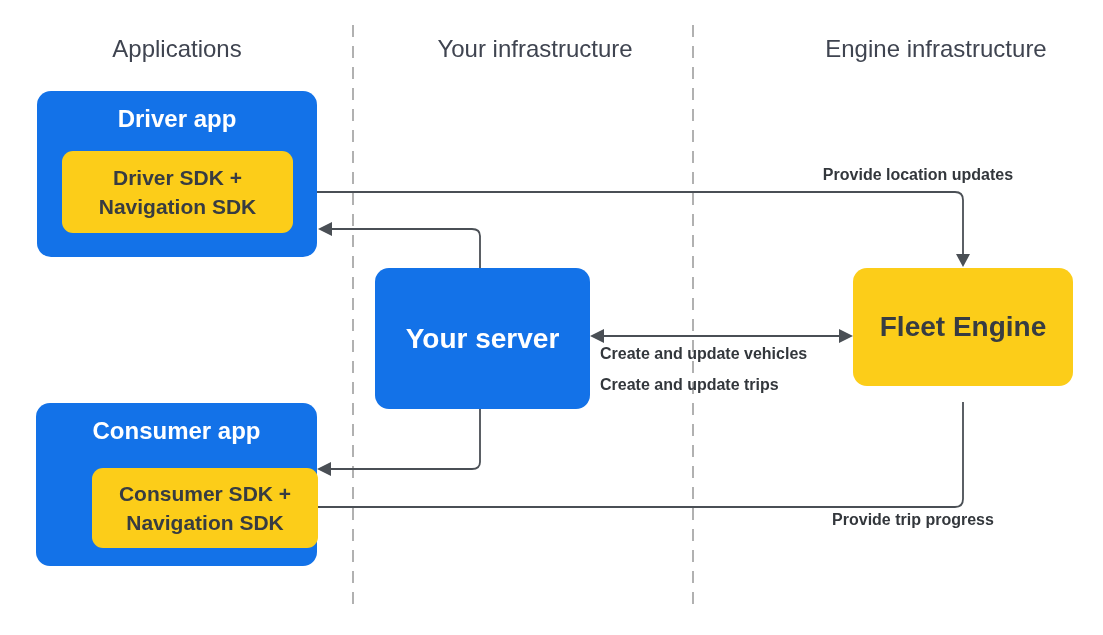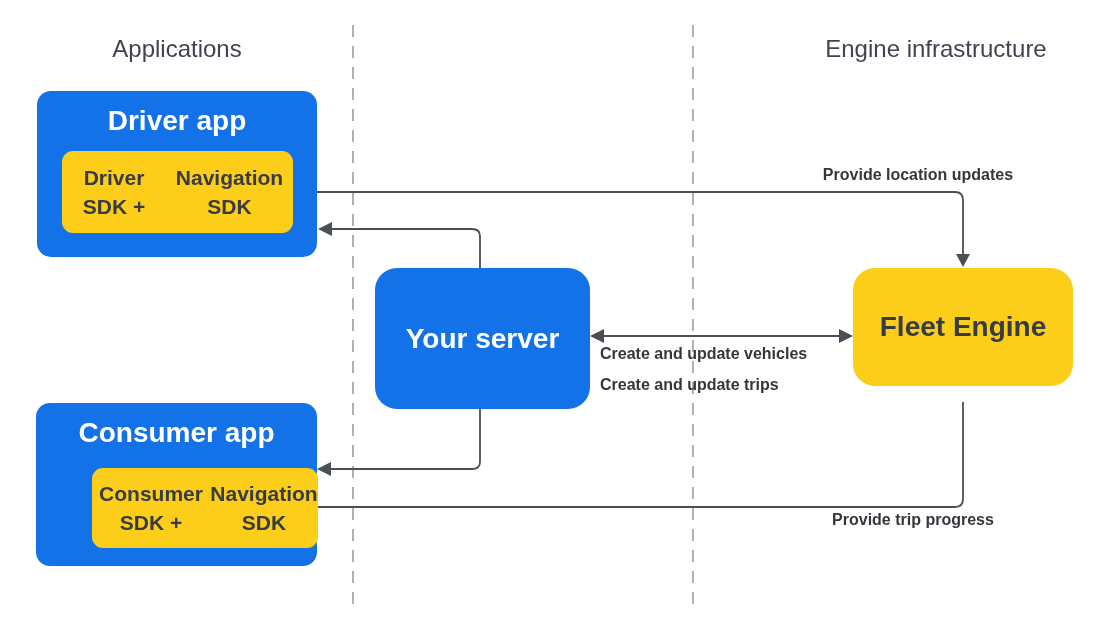--- a/index.html
+++ b/index.html
@@ -32,37 +32,37 @@
     box-sizing:border-box;
   }
   .app-box{
     background:var(--blue);
     border-radius:14px;
   }
   .app-title{
     position:absolute;left:0;right:0;
     text-align:center;
     color:#ffffff;
-    font-size:28px;font-weight:bold;
+    font-size:24px;font-weight:bold;
     z-index:3;
   }
   .sdk-box{
     position:absolute;z-index:3;
     background:var(--yellow);
     border-radius:11px;
-    display:flex;flex-direction:row;
+    display:flex;flex-direction:column;
     align-items:center;justify-content:center;
     color:var(--dark-text);
     font-size:21px;font-weight:bold;line-height:29px;
     text-align:center;
   }
   .solo-box{
     display:flex;align-items:center;justify-content:center;
     font-size:28px;font-weight:bold;
-    border-radius:22px;
+    border-radius:14px;
   }
   .server-box{background:var(--blue);color:#ffffff;}
   .engine-box{background:var(--yellow);color:var(--dark-text);}
   .edge-label{
     position:absolute;z-index:4;
     font-size:16px;font-weight:bold;
     color:#33373c;
     white-space:nowrap;
   }
   .edge-label.centered{text-align:center;}
@@ -88,20 +88,21 @@
     <polygon points="853,336 839,329 839,343" fill="var(--line)"></polygon>
 
     <path d="M480 409 V462 Q480 469 472 469 H331" stroke="var(--line)" stroke-width="1.8" fill="none"></path>
     <polygon points="317,469 331,462 331,476" fill="var(--line)"></polygon>
 
     <path d="M963 402 V499 Q963 507 955 507 H308" stroke="var(--line)" stroke-width="1.8" fill="none"></path>
     <polygon points="294,507 308,500 308,514" fill="var(--line)"></polygon>
   </svg>
 
   <div class="col-header" style="left:77px;width:200px;">Applications</div>
+  <div class="col-header" style="left:415px;width:240px;">Your infrastructure</div>
   <div class="col-header" style="left:806px;width:260px;">Engine infrastructure</div>
 
   <div class="node app-box" style="left:37px;top:91px;width:280px;height:166px;">
     <div class="app-title" style="top:14px;">Driver app</div>
     <div class="sdk-box" style="left:25px;top:60px;width:231px;height:82px;">
       <span>Driver SDK +</span>
       <span>Navigation SDK</span>
     </div>
   </div>
 

